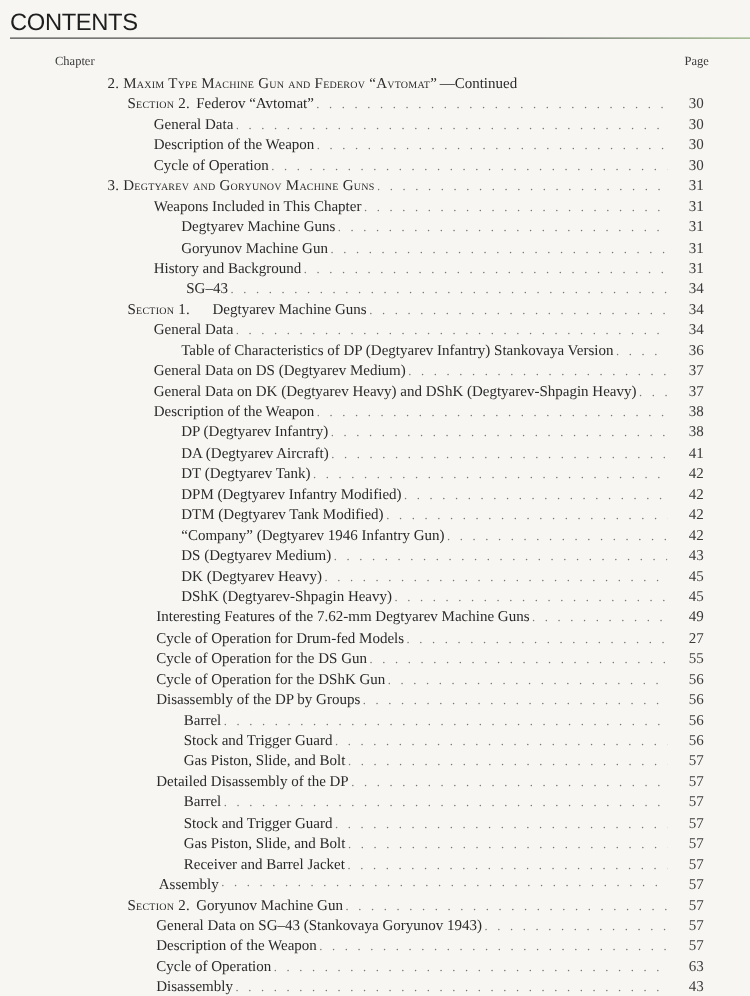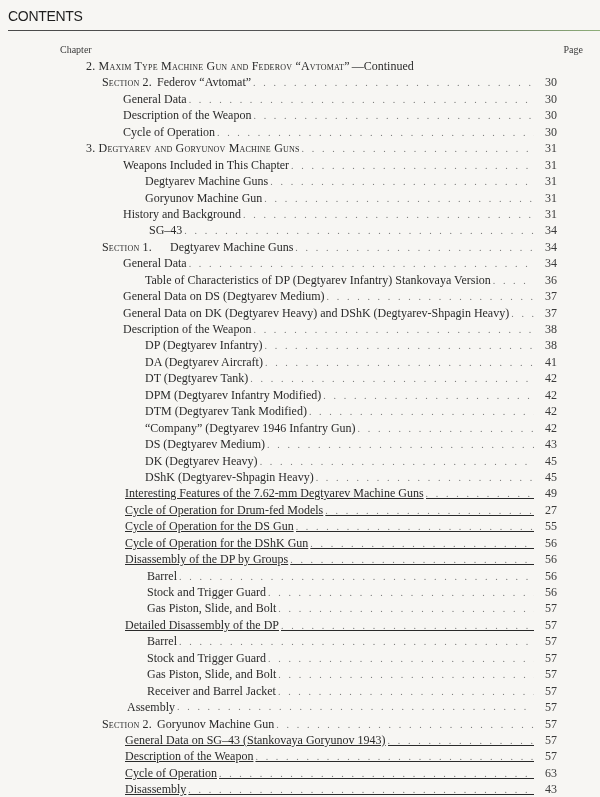--- a/index.html
+++ b/index.html
@@ -6,57 +6,57 @@
   body {
     width: 600px; height: 797px; overflow: hidden;
     background: #f7f6f3;
     font-family: "Liberation Serif", "DejaVu Serif", serif;
     color: #2a2a2a;
     position: relative;
   }
   .page-title {
     position: absolute; left: 8px; top: 8px;
     font-family: "Liberation Sans", "DejaVu Sans", sans-serif;
-    font-size: 14px; letter-spacing: -0.3px; color: #1e1e1e;
+    font-size: 19px; letter-spacing: -0.3px; color: #1e1e1e;
   }
   .title-rule {
     position: absolute; left: 8px; right: 0; top: 30px; height: 1px;
     background: linear-gradient(to right, #4a4a4a 0%, #5a5a5a 70%, #8fb07a 100%);
   }
   .col-head {
     position: absolute; top: 44px; font-size: 10px; color: #3a3a3a;
   }
-  .col-head.chapter { left: 60px; }
-  .col-head.page { right: 17px; padding-left: 20px; }
+  .col-head.chapter { left: 44px; }
+  .col-head.page { right: 33px; padding-left: 20px; }
   .toc {
     position: absolute; left: 0; right: 0; top: 58px;
   }
   .row {
     position: relative; height: 16.45px; font-size: 12px; line-height: 16px;
     white-space: nowrap;
     margin-left: 34px;
   }
   .row .entry {
     position: absolute; right: 66px; display: flex; align-items: baseline; overflow: hidden;
   }
   .row .label { flex: 0 0 auto; padding-right: 2px; }
   .row .leader {
     flex: 1 1 auto; overflow: hidden; color: #777; letter-spacing: 2.6px; font-size: 10px;
   }
   .row .leader::after { content: ". . . . . . . . . . . . . . . . . . . . . . . . . . . . . . . . . . . . . . . . . . . . . . . . . . . . . . . . . . . . . . . . . . . . . . . . . . . . . . . . . . . . ."; }
   .row .pg {
-    position: absolute; right: 31px; width: 24px; text-align: left; color: #3a3a3a;
+    position: absolute; right: 31px; width: 24px; text-align: center; color: #3a3a3a;
   }
   .sc { font-variant: small-caps; letter-spacing: 0.2px; }
   .lv-ch .entry { left: 52px; }
   .lv-sec .entry { left: 68px; }
   .lv-1 .entry { left: 89px; }
   .lv-2 .entry { left: 111px; }
   .lv-3 .entry { left: 115px; }
-  .lv-1b .entry { left: 91px; text-decoration: underline; }
+  .lv-1b .entry { left: 91px; }
   .lv-2b .entry { left: 113px; }
   .lv-asm .entry { left: 93px; align-items: flex-end; }
 </style>
 </head>
 <body>
 
 <div class="page-title">CONTENTS</div>
 <div class="title-rule"></div>
 <div class="col-head chapter">Chapter</div>
 <div class="col-head page">Page</div>

